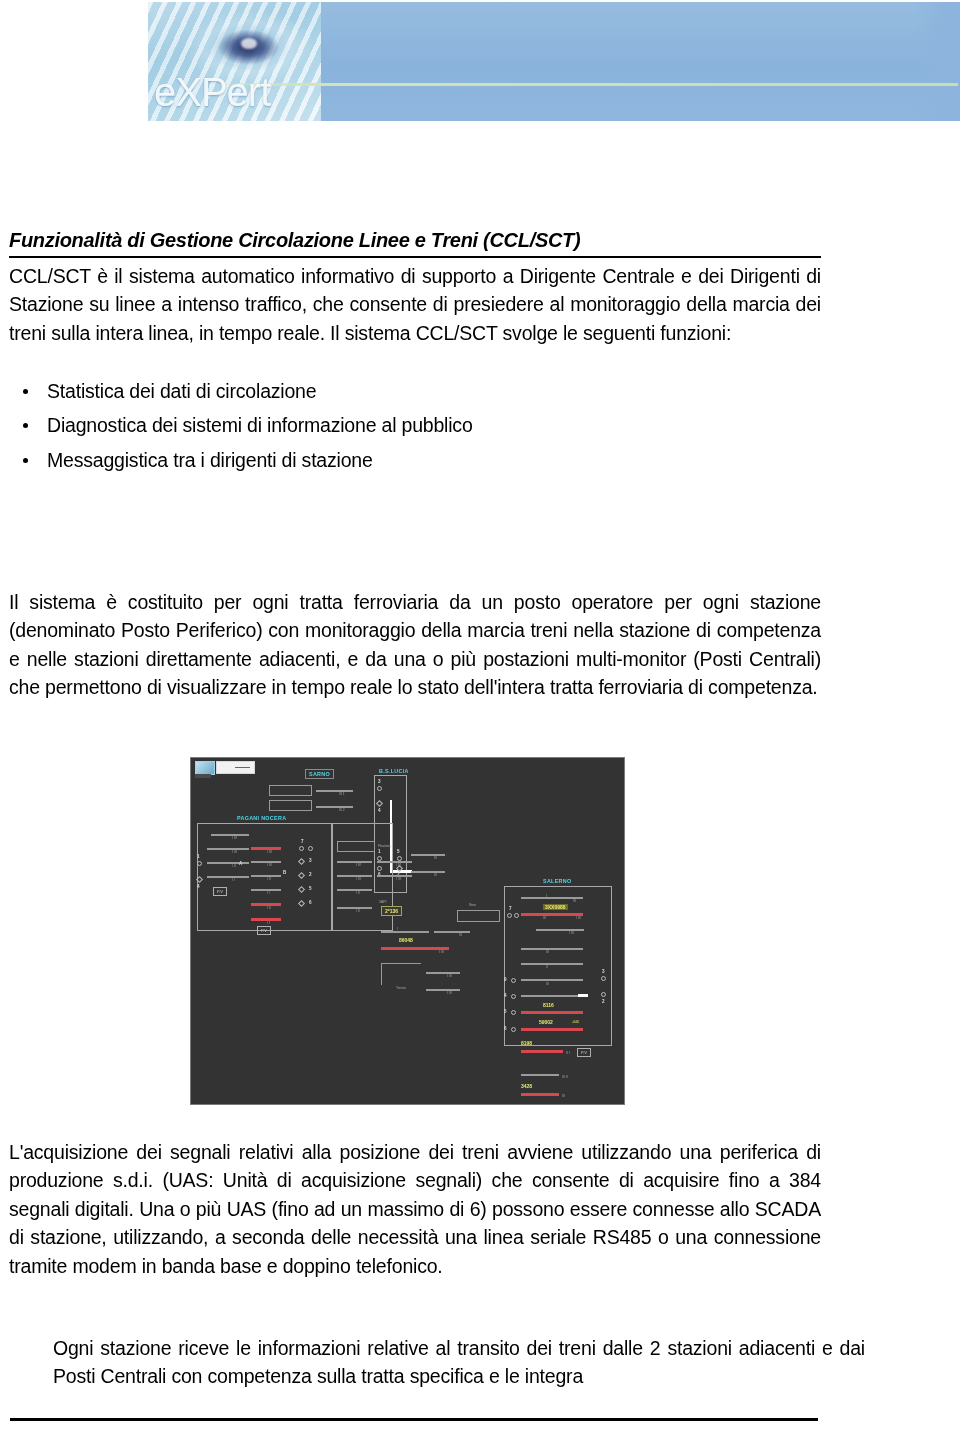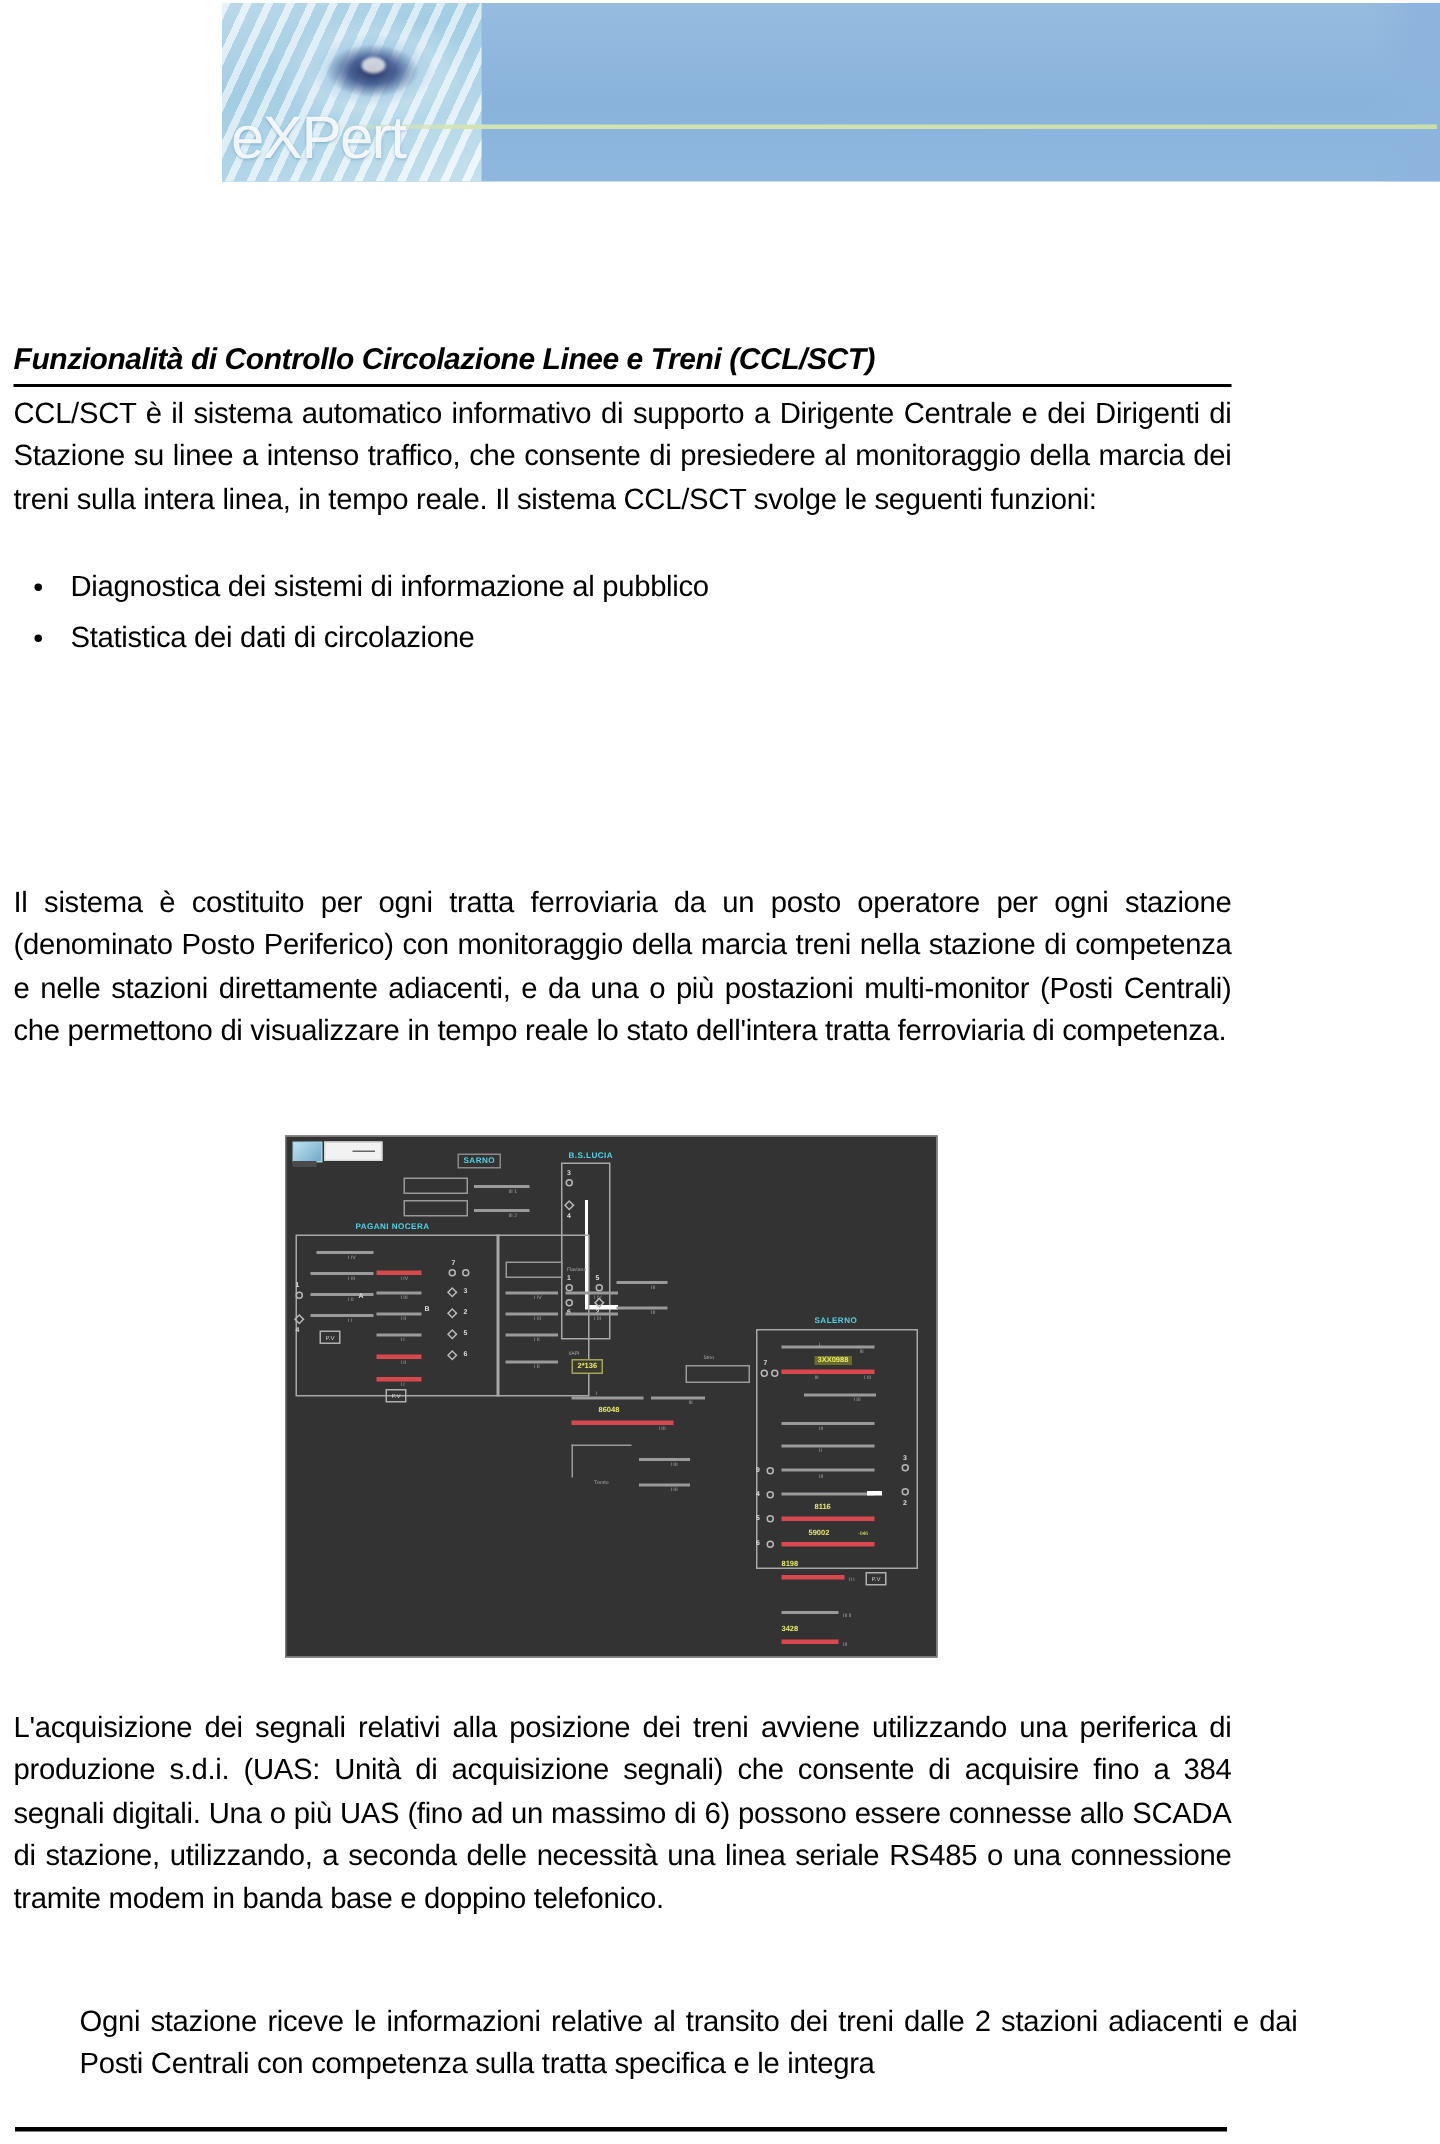--- a/index.html
+++ b/index.html
@@ -291,27 +291,28 @@
 </head>
 <body>
 
 <div class="banner">
   <div class="banner-photo"></div>
   <div class="banner-photo-fade"></div>
   <div class="banner-rule"></div>
   <div class="brand-word">eXPert</div>
 </div>
 
-<div class="section-title">Funzionalità di Controllo Circolazione Linee e Treni (CCL/SCT)</div>
+<div class="section-title">Funzionalità di Gestione Circolazione Linee e Treni (CCL/SCT)</div>
 
 <div class="para" id="para-intro">CCL/SCT è il sistema automatico informativo di supporto a Dirigente Centrale e dei Dirigenti di Stazione su linee a intenso traffico, che consente di presiedere al monitoraggio della marcia dei treni sulla  intera linea, in tempo reale. Il sistema CCL/SCT svolge le seguenti funzioni:</div>
 
 <ul class="bullets">
+  <li>Statistica dei dati di circolazione</li>
   <li>Diagnostica dei sistemi di informazione al pubblico</li>
-  <li>Statistica dei dati di circolazione</li>
+  <li>Messaggistica tra i dirigenti di stazione</li>
 </ul>
 
 <div class="para" id="para-system">Il sistema è costituito per ogni tratta ferroviaria da un posto operatore per ogni stazione (denominato Posto Periferico) con monitoraggio della marcia treni nella stazione di competenza e nelle stazioni direttamente adiacenti, e da una o più postazioni multi-monitor (Posti Centrali) che permettono di visualizzare in tempo reale lo stato dell'intera tratta ferroviaria di competenza.</div>
 
 <div class="scada">
 
   <div class="scada-logo"></div>
   <div class="scada-logo-cap"></div>
   <div class="scada-topbar"></div>
 

